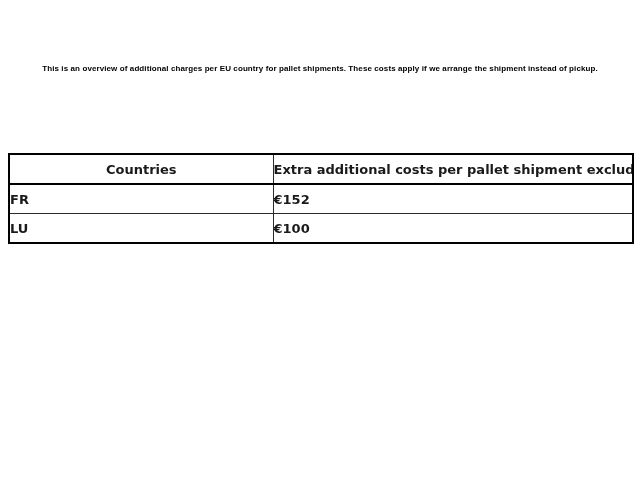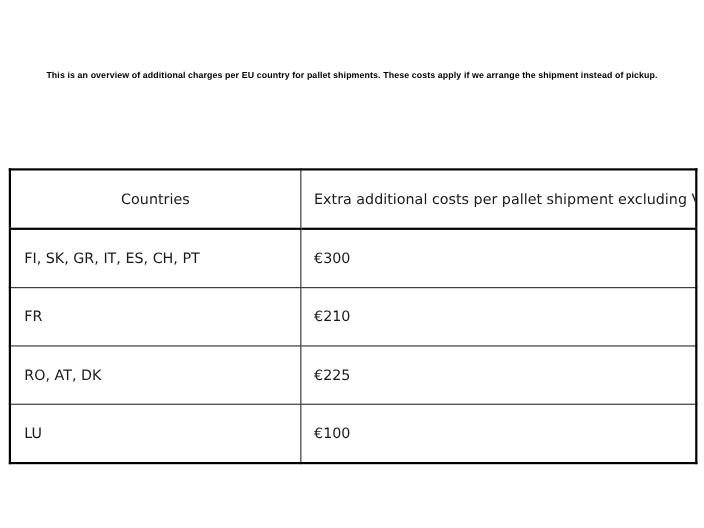--- a/index.html
+++ b/index.html
@@ -37,22 +37,22 @@
     font-size: 13px;
     color: #1a1a1a;
     background: #ffffff;
     border: 2px solid #000000;
   }
   table.charges col.c1 { width: 264px; }
   table.charges col.c2 { width: 360px; }
   table.charges th, table.charges td {
     border: 1px solid #2b2b2b;
     height: 28px;
-    padding: 12px;
-    font-weight: normal;
+    padding: 0;
+    font-weight: bold;
     white-space: nowrap;
     overflow: hidden;
     vertical-align: middle;
   }
   table.charges thead th {
     border-bottom: 2px solid #000000;
   }
   th.col-countries {
     text-align: center;
   }
@@ -80,29 +80,21 @@
     <col class="c2">
   </colgroup>
   <thead>
     <tr>
       <th class="col-countries">Countries</th>
       <th class="col-costs">Extra additional costs per pallet shipment excluding VAT</th>
     </tr>
   </thead>
   <tbody>
     <tr>
-      <td class="cell-countries">FI, SK, GR, IT, ES, CH, PT</td>
-      <td class="cell-cost">€300</td>
-    </tr>
-    <tr>
       <td class="cell-countries">FR</td>
-      <td class="cell-cost">€210</td>
-    </tr>
-    <tr>
-      <td class="cell-countries">RO, AT, DK</td>
-      <td class="cell-cost">€225</td>
+      <td class="cell-cost">€152</td>
     </tr>
     <tr>
       <td class="cell-countries">LU</td>
       <td class="cell-cost">€100</td>
     </tr>
   </tbody>
 </table>
 
 </body></html>

